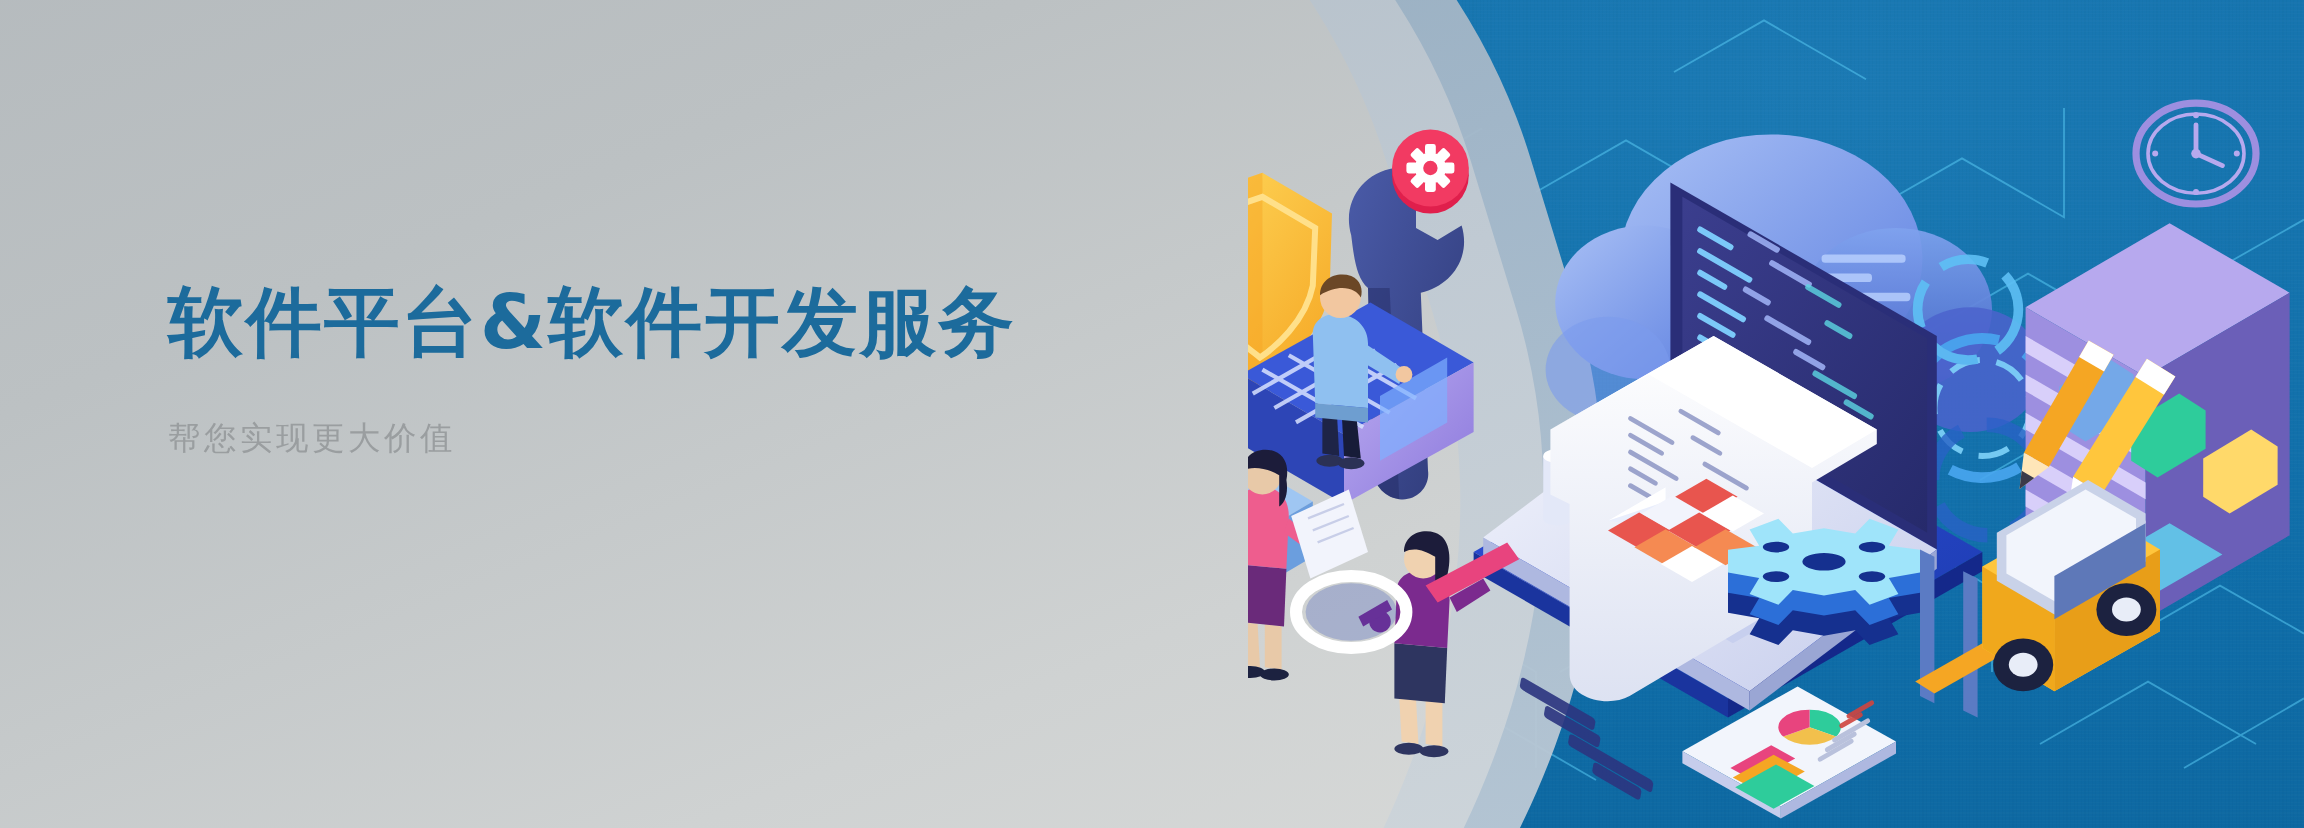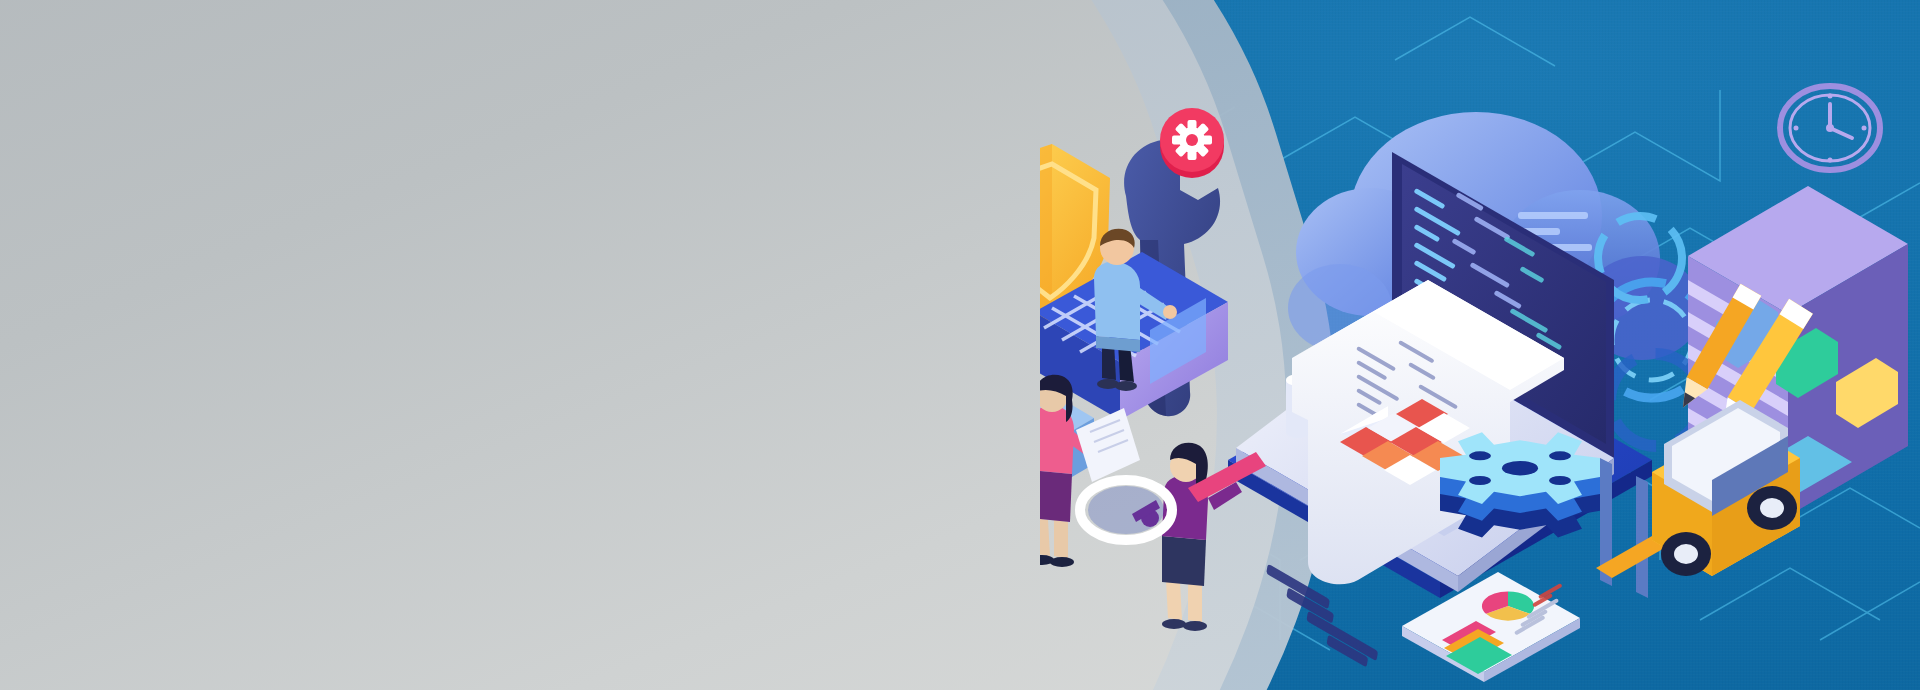--- a/index.html
+++ b/index.html
@@ -90,20 +90,24 @@
       <path d="M1150 650 L1240 598 L1330 650"></path>
     </g>
   </svg>
 
   <div class="grey-wrap">
     <div class="grey-shadow"></div>
     <div class="grey-mid"></div>
     <div class="grey-main"></div>
   </div>
 
+  <div class="copy">
+    <div class="headline">软件平台&amp;软件开发服务</div>
+    <div class="subtitle">帮您实现更大价值</div>
+  </div>
 
   <svg class="illus" viewBox="0 0 880 650" width="880" height="650">
 
     <defs>
       <linearGradient id="gCloud" x1="0" y1="0" x2="1" y2="1">
         <stop offset="0" stop-color="#A9C0F5"></stop>
           <stop offset="1" stop-color="#5C7FE0"></stop>
       </linearGradient>
       <linearGradient id="gCloud2" x1="0" y1="0" x2="0" y2="1">
         <stop offset="0" stop-color="#7FA2EE"></stop>

